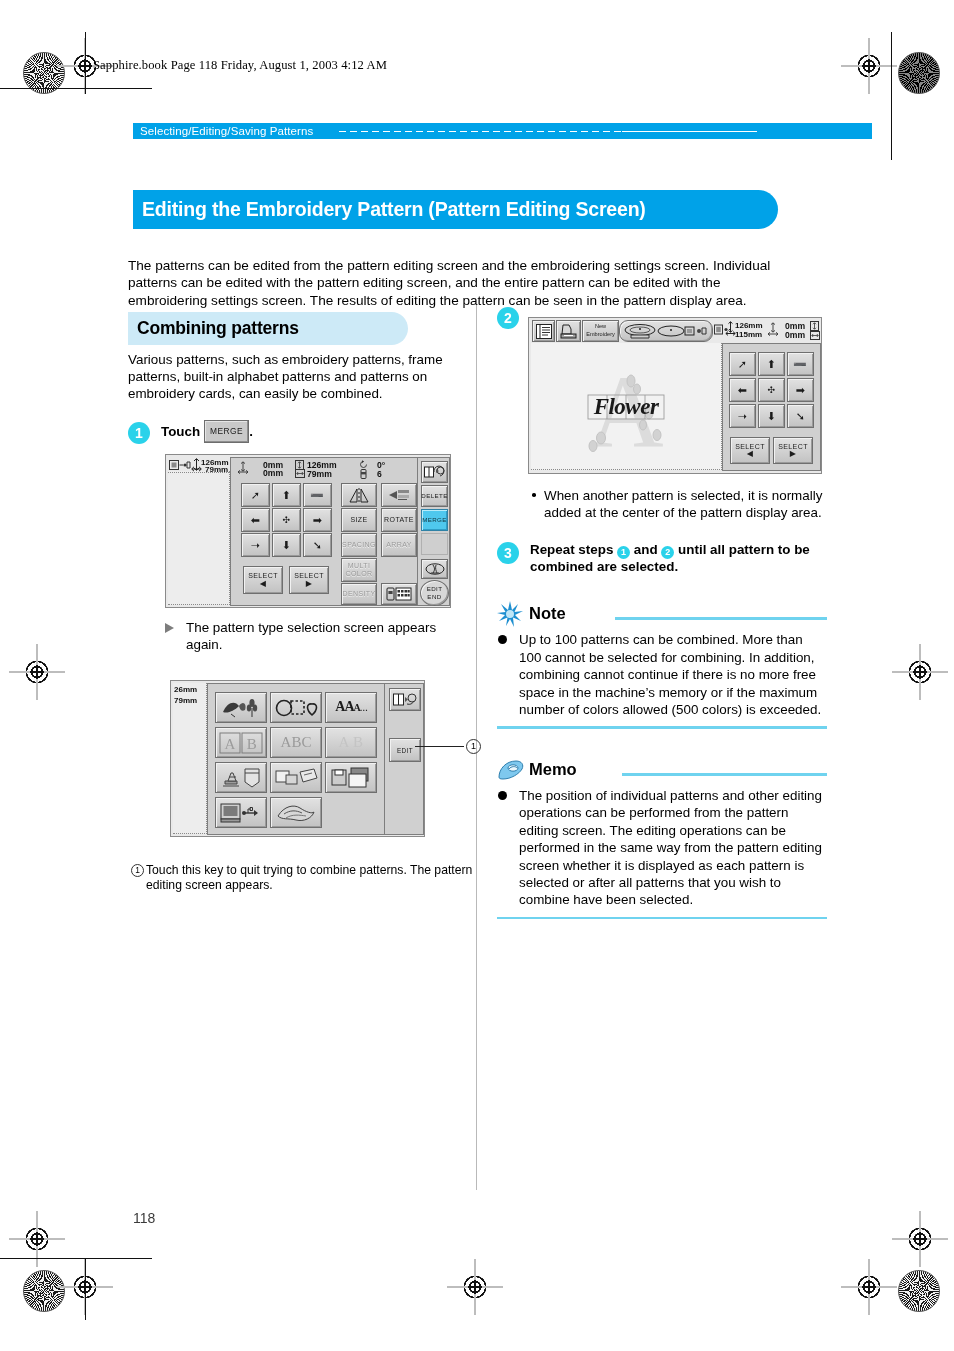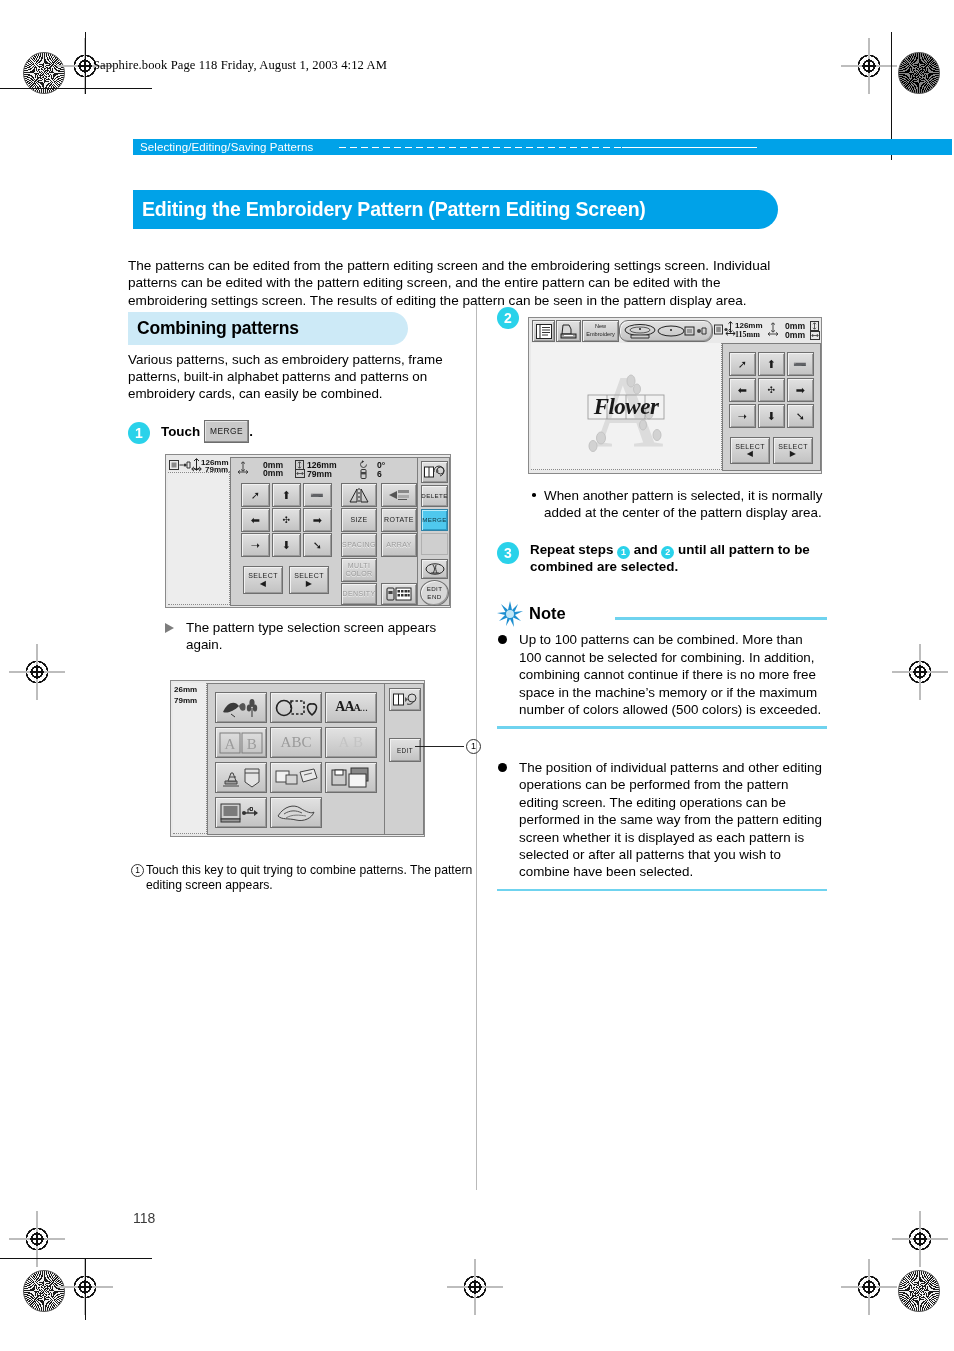--- a/index.html
+++ b/index.html
@@ -22,21 +22,21 @@
       border:1px solid #555;}
   .starburst.dark{background:repeating-conic-gradient(#000 0deg 3deg,#888 3deg 6deg);}
 
   .cropline{position:absolute;background:#111;}
 
   
   .filemeta{position:absolute;left:93px;top:58px;font-size:12.6px;
             font-family:"Liberation Serif",serif;letter-spacing:.1px;white-space:nowrap;}
 
   
-  .runhead{position:absolute;left:133px;top:139px;width:819px;height:16px;background:#00a2e8;}
+  .runhead{position:absolute;left:133px;top:123px;width:739px;height:16px;background:#00a2e8;}
   .runhead .txt{position:absolute;left:7px;top:0px;color:#fff;font-size:11.5px;
       font-family:"Liberation Sans",sans-serif;line-height:16px;letter-spacing:.1px;}
   .runhead .dash{position:absolute;left:206px;top:7.5px;width:283px;height:1.6px;
       background:repeating-linear-gradient(90deg,#fff 0 7px,transparent 7px 11px);}
   .runhead .dash2{position:absolute;left:489px;top:7.5px;width:135px;height:1.6px;background:#fff;}
 
   
   .titlebar-wrap{position:absolute;left:133px;top:190px;width:690px;height:39px;}
   .titlebar{position:absolute;left:0;top:0;width:645px;height:39px;background:#00a2e8;
             border-radius:0 22px 22px 0;}
@@ -561,21 +561,21 @@
         <circle cx="12" cy="6.5" r="1.6" fill="#333"></circle>
         <path d="M15 6.5 h2" stroke="#333"></path>
       </svg>
       <svg width="9" height="12" viewBox="0 0 9 12" style="position:absolute;left:195px;top:1px;">
         <path d="M4.5 1 V11 M2.5 2.6 L4.5 0.7 L6.5 2.6 M2.5 9.4 L4.5 11.3 L6.5 9.4" stroke="#222" fill="none" stroke-width="1"></path>
       </svg>
       <span class="infonum" style="left:204px;top:1px;font-size:8px;">126mm</span>
       <svg width="11" height="7" viewBox="0 0 11 7" style="position:absolute;left:194px;top:10px;">
         <path d="M1 3.5 H10 M3 1.6 L0.8 3.5 L3 5.4 M8 1.6 L10.2 3.5 L8 5.4" stroke="#222" fill="none" stroke-width="1"></path>
       </svg>
-      <span class="infonum" style="left:204px;top:10px;font-size:8px;font-family:Liberation Serif, serif;">115mm</span>
+      <span class="infonum" style="left:204px;top:10px;font-size:8px;">115mm</span>
 
       <svg width="8" height="11" viewBox="0 0 8 11" style="position:absolute;left:238px;top:2px;">
         <path d="M4 1 V10 M2 2.6 L4 0.8 L6 2.6 M2 8.4 L4 10.2 L6 8.4" stroke="#333" fill="none" stroke-width=".9"></path>
       </svg>
       <span class="infonum" style="left:254px;top:1px;">0mm</span>
       <svg width="12" height="6" viewBox="0 0 12 6" style="position:absolute;left:236px;top:11px;">
         <path d="M1 3 H11 M3 1.3 L1 3 L3 4.7 M9 1.3 L11 3 L9 4.7" stroke="#333" fill="none" stroke-width=".9"></path>
       </svg>
       <span class="infonum" style="left:254px;top:10px;">0mm</span>
 
@@ -682,20 +682,29 @@
       <div class="nm-rule"></div>
     </div>
     <div class="nm-item">
       <span class="bdot"></span>
       <span>Up to 100 patterns can be combined. More than 100 cannot be selected for combining. In addition, combining cannot continue if there is no more free space in the machine’s memory or if the maximum number of colors allowed (500 colors) is exceeded.</span>
     </div>
     <div class="nm-rule-bot"></div>
   </div>
 
   <div class="nm-box" style="margin-top:30px;">
+    <div class="nm-head">
+      <svg class="icon-memo" viewBox="0 0 28 22">
+        <path d="M2 18 C2 10 9 2 19 2 C25 2 27 6 25 10 C22 15 14 20 6 20 C3 20 2 19.5 2 18z" fill="#7ec8ee" stroke="#2f7fae"></path>
+        <ellipse cx="16" cy="9" rx="5" ry="3.2" fill="#eaf7fd" stroke="#2f7fae"></ellipse>
+        <path d="M12 10 C14 7 19 7 20 9" stroke="#2f7fae" fill="none"></path>
+      </svg>
+      <div class="nm-title">Memo</div>
+      <div class="nm-rule" style="left:125px;"></div>
+    </div>
     <div class="nm-item">
       <span class="bdot"></span>
       <span>The position of individual patterns and other editing operations can be performed from the pattern editing screen. The editing operations can be performed in the same way from the pattern editing screen whether it is displayed as each pattern is selected or after all patterns that you wish to combine have been selected.</span>
     </div>
     <div class="nm-rule-bot"></div>
   </div>
 </div>
 
 <div class="pagenum">118</div>
 

